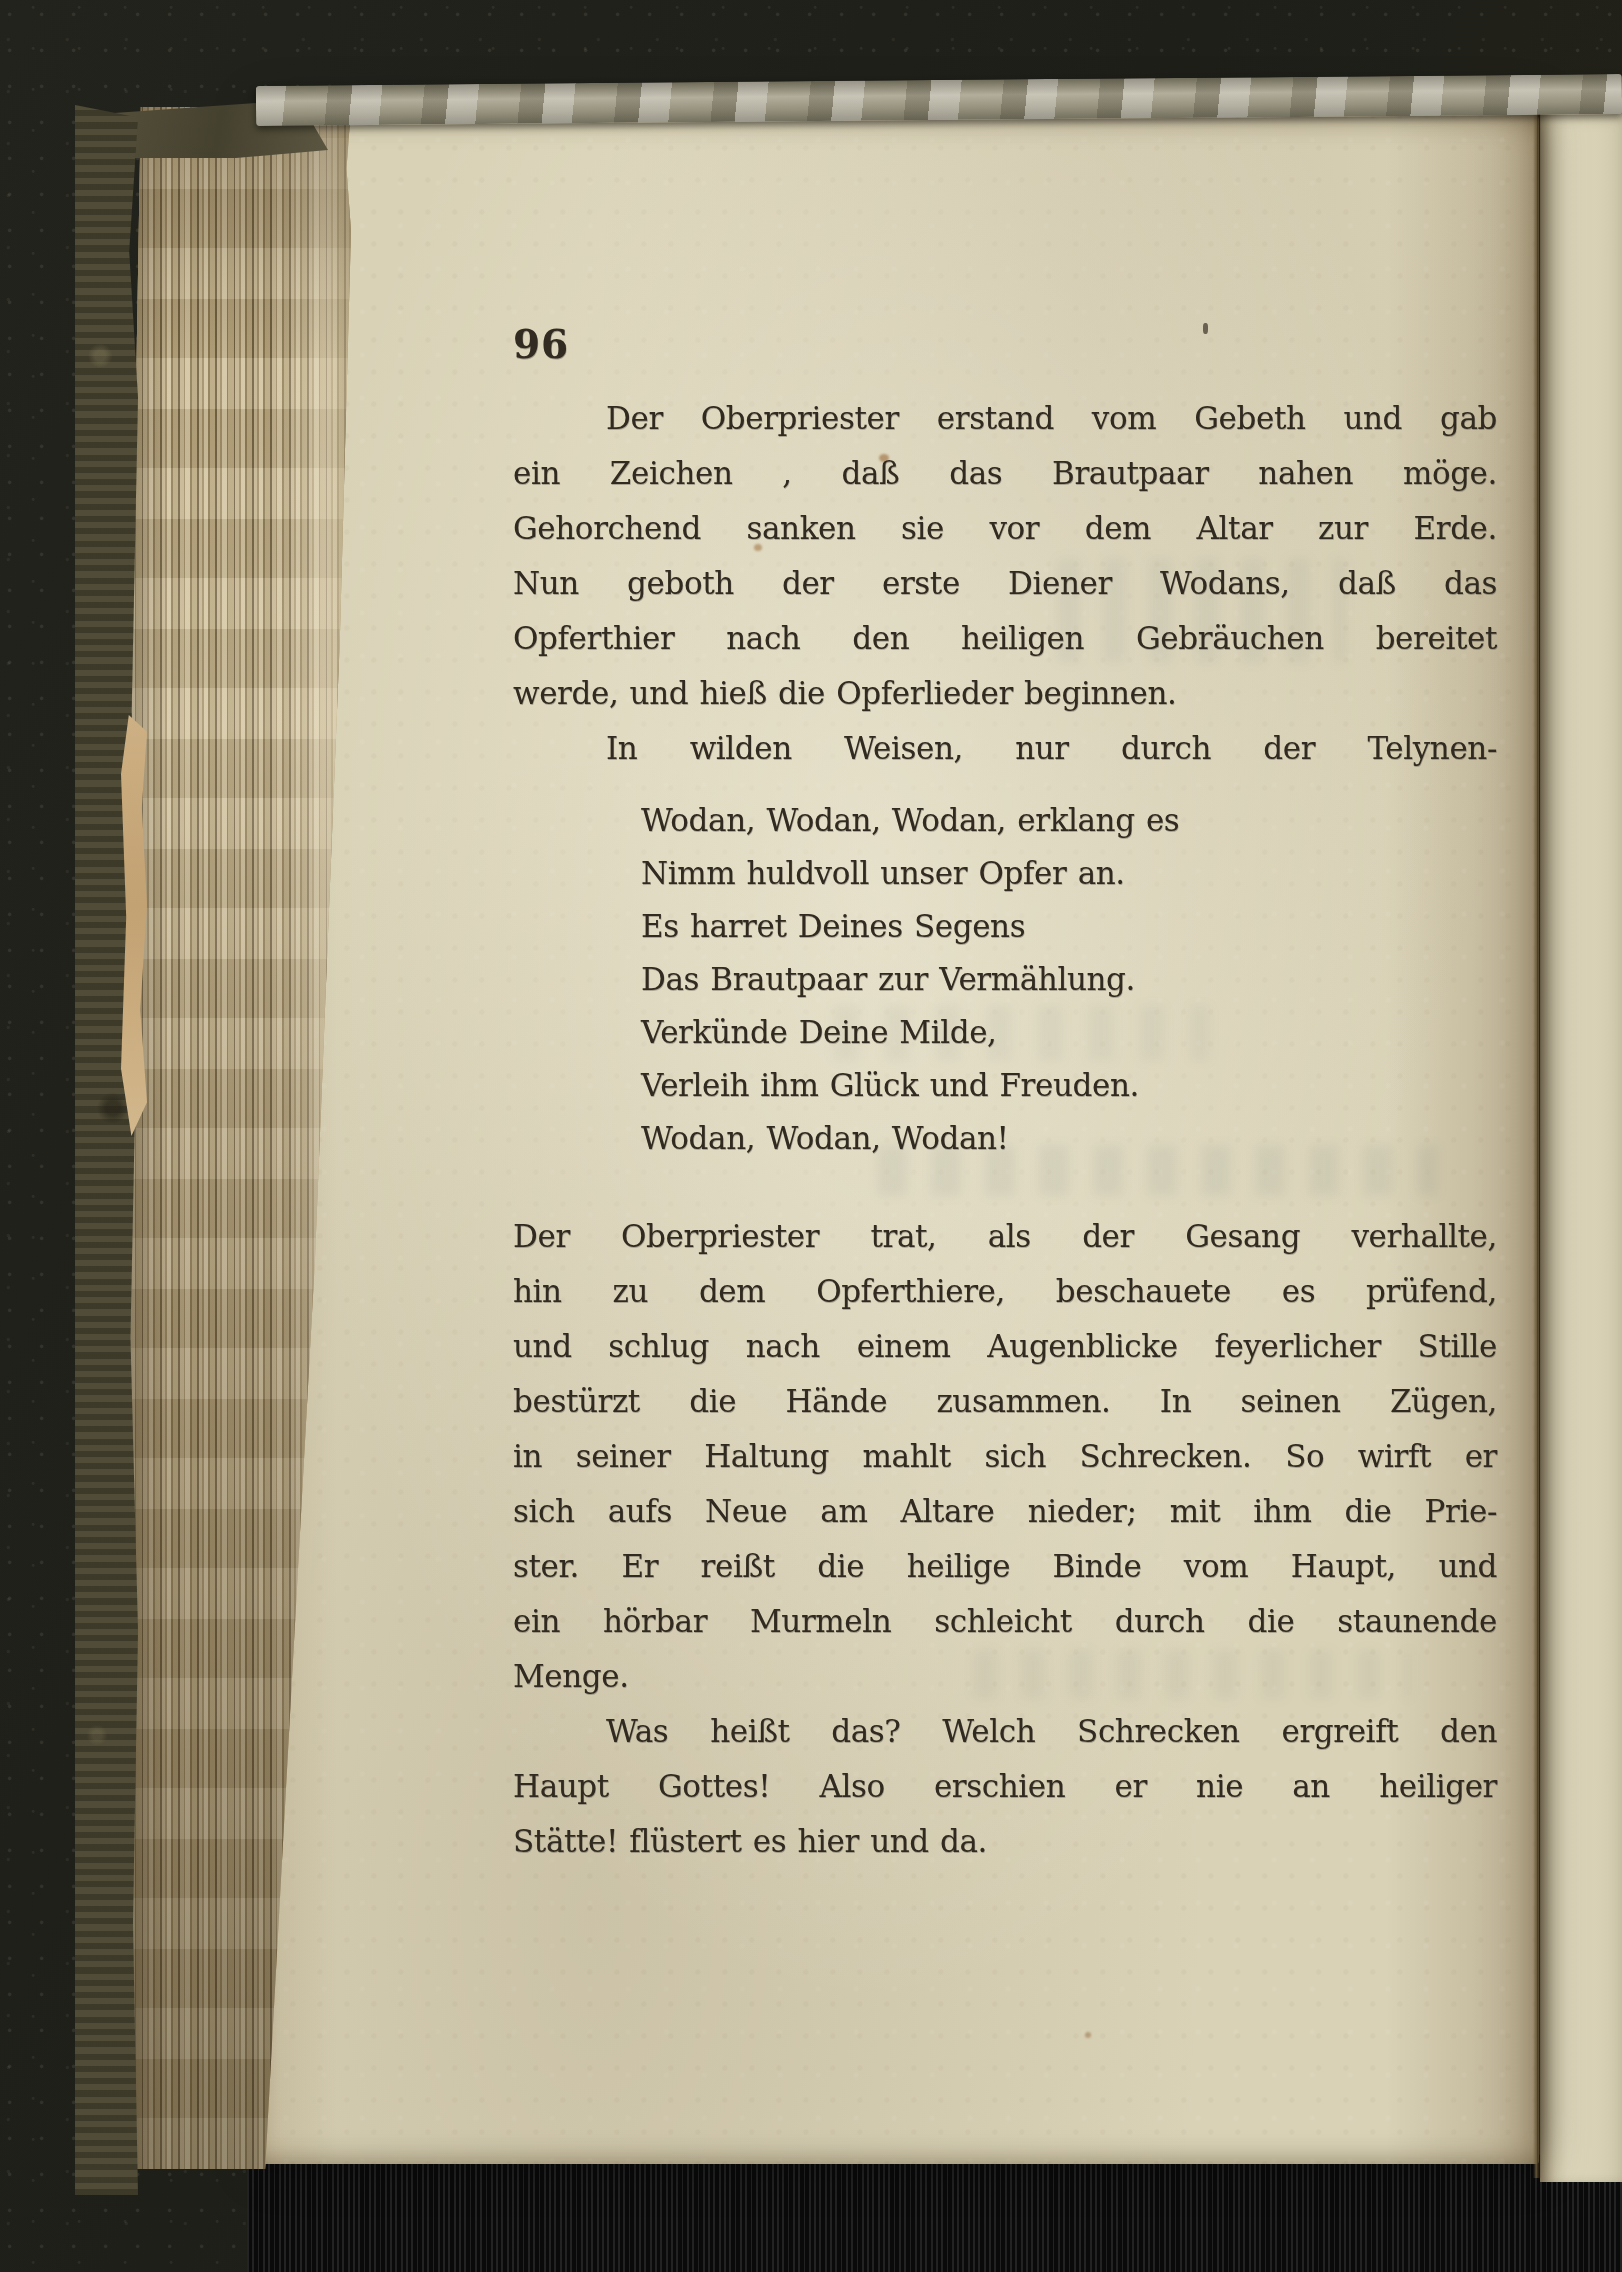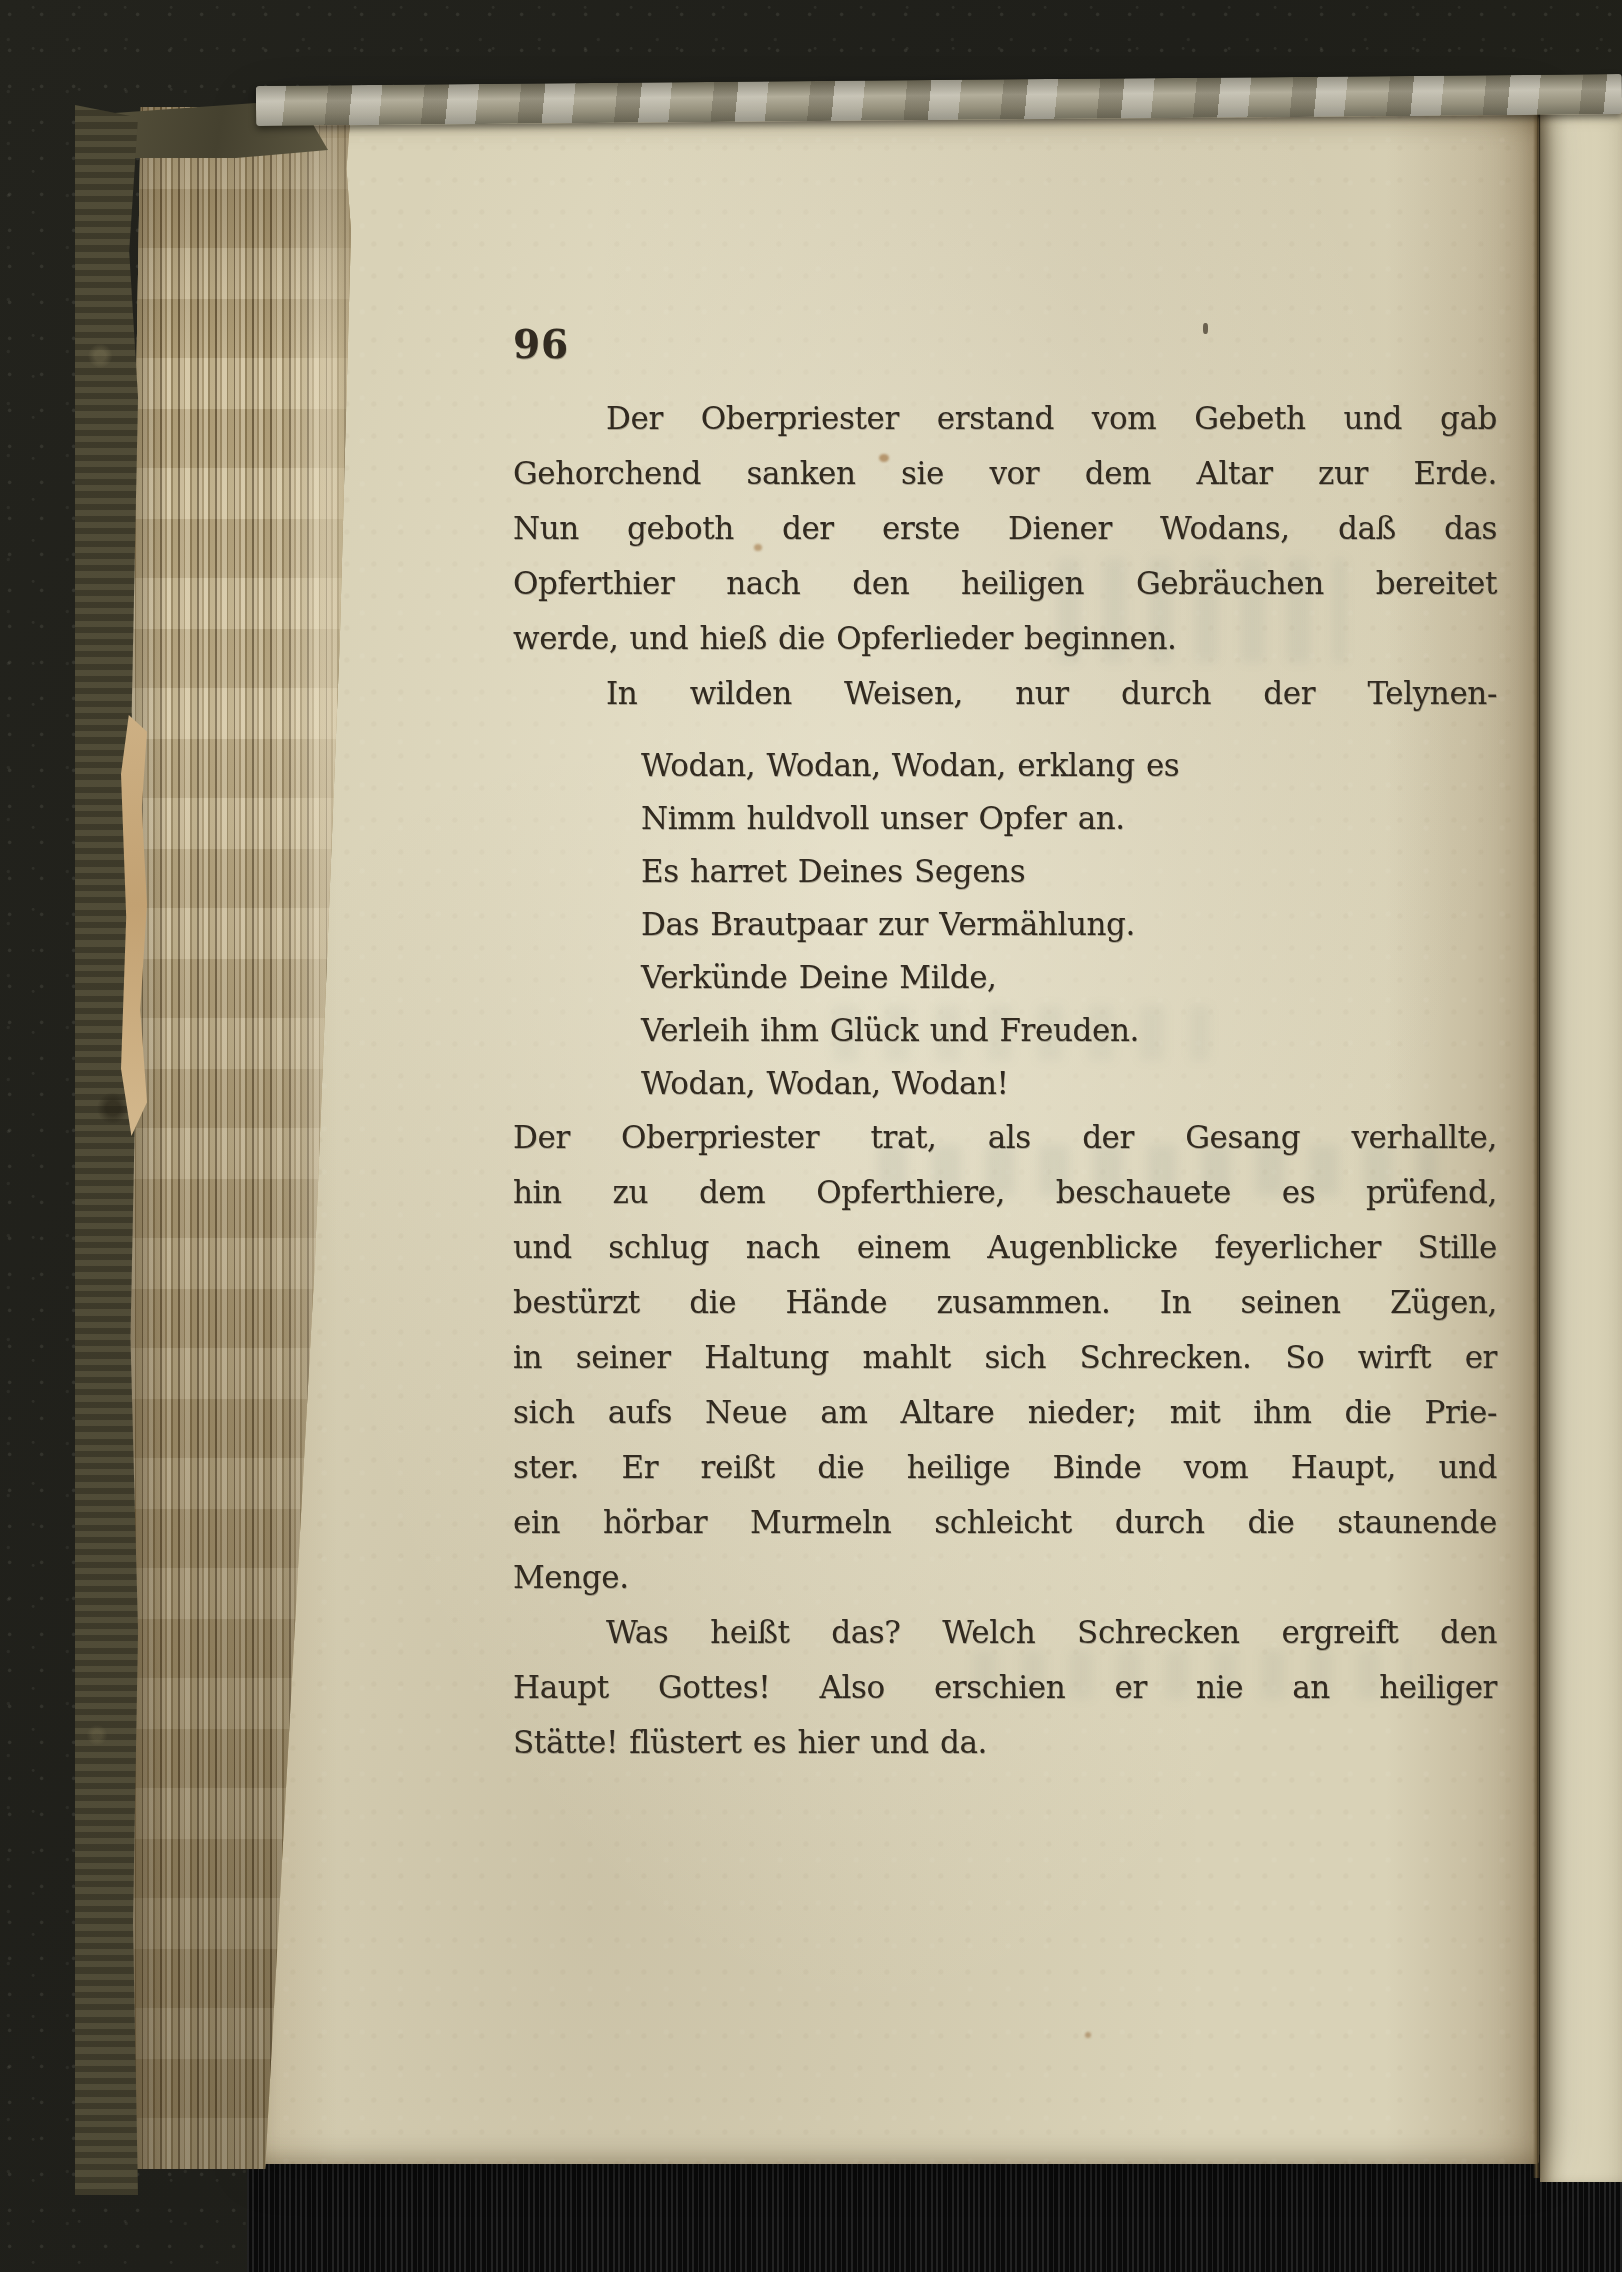--- a/index.html
+++ b/index.html
@@ -113,21 +113,21 @@
   .text-layer{
     position:absolute;left:513px;top:391px;width:984px;
     font-size:31px;font-weight:400;color:#312a20;letter-spacing:-0.4px;word-spacing:1.8px;
     text-shadow:0.5px 0.7px 0 rgba(49,42,32,0.30);
   }
   .line{height:55px;line-height:55px;text-align:justify;text-align-last:justify;white-space:nowrap;}
   .line.last{text-align-last:left;}
   .line.indent{padding-left:93px;}
   .verse{margin-top:17.5px;}
   .vline{height:53px;line-height:53px;padding-left:128px;text-align:left;white-space:nowrap;}
-  .block-b3{}
+  .block-b3{margin-top:44px;}
 </style>
 </head>
 <body>
 
 <div class="scene">
 
   <div class="board-bottom"></div>
   <div class="page-sliver"></div>
   <div class="page-main"></div>
   <div class="crease-line"></div>
@@ -145,20 +145,21 @@
   <div class="speck s2"></div>
   <div class="speck s3"></div>
   <div class="speck s4"></div>
 
   <div class="page-number">96</div>
 
   <div class="text-layer">
 
     <div class="block-b0">
       <div class="line indent">Der Oberpriester erstand vom Gebeth und gab</div>
+      <div class="line">ein Zeichen , daß das Brautpaar nahen möge.</div>
       <div class="line">Gehorchend sanken sie vor dem Altar zur Erde.</div>
       <div class="line">Nun geboth der erste Diener Wodans, daß das</div>
       <div class="line">Opferthier nach den heiligen Gebräuchen bereitet</div>
       <div class="line last">werde, und hieß die Opferlieder beginnen.</div>
     </div>
 
     <div class="block-b1">
       <div class="line indent">In wilden Weisen, nur durch der Telynen-</div>
     </div>
 

